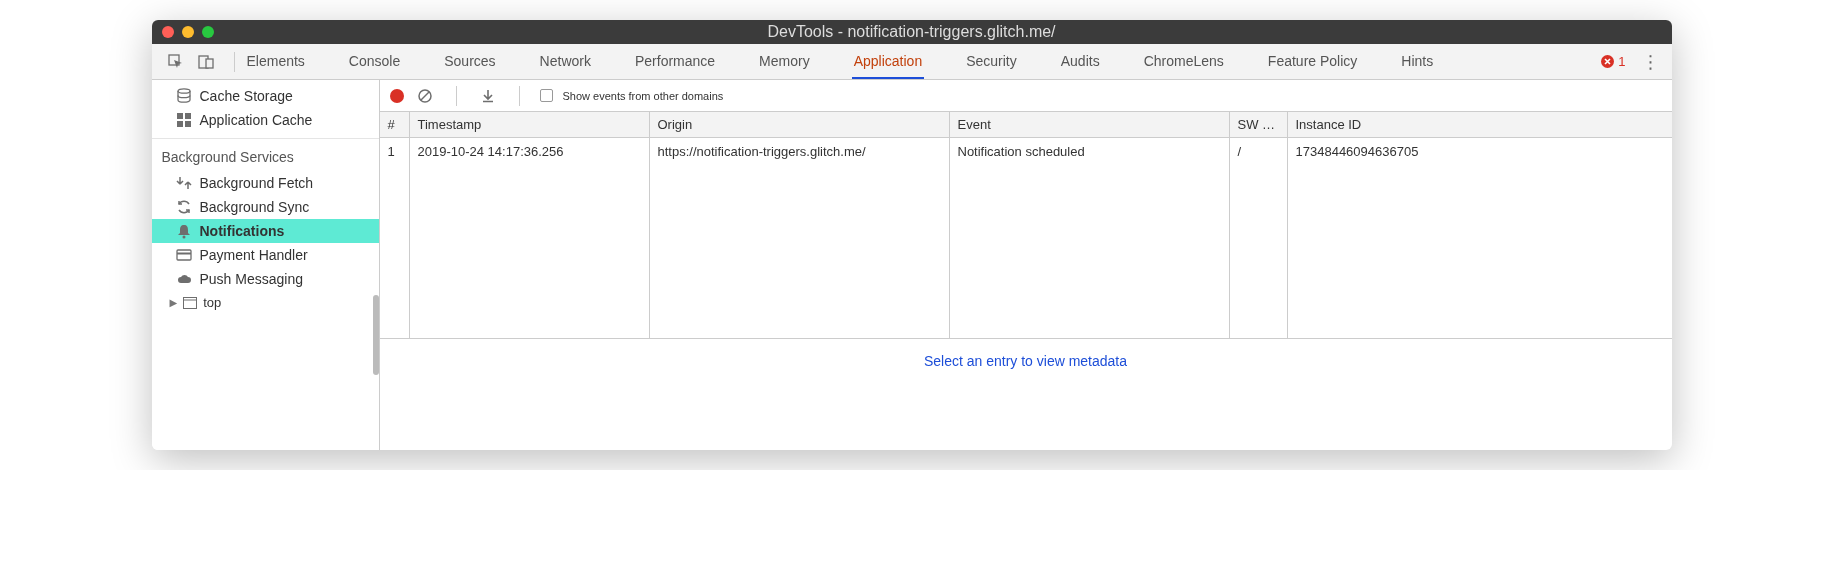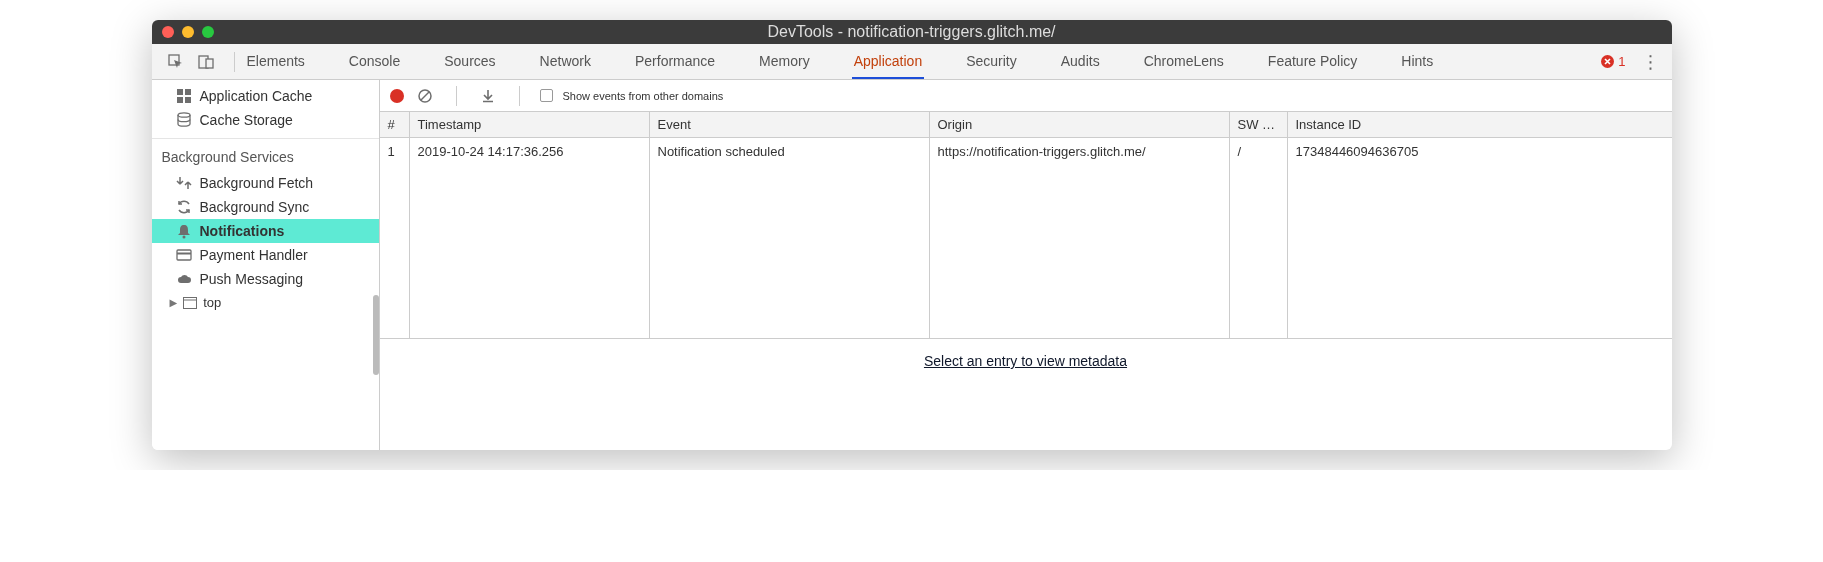--- a/index.html
+++ b/index.html
@@ -32,21 +32,21 @@
 .main { flex: 1; display: flex; flex-direction: column; }
 .toolbar { display: flex; align-items: center; gap: 10px; height: 32px; border-bottom: 1px solid #ccc; padding: 0 10px; font-size: 11px; color: #333; }
 .rec { width: 14px; height: 14px; background: #d93025; border-radius: 50%; }
 .tbtn { width: 22px; height: 22px; display: flex; align-items: center; justify-content: center; color: #6e6e6e; cursor: pointer; }
 .chk { width: 13px; height: 13px; border: 1px solid #999; border-radius: 2px; background: #fff; }
 .grid { display: flex; }
 .gridcol { border-right: 1px solid #ccc; display: flex; flex-direction: column; }
 .ghead { background: #f3f3f3; border-bottom: 1px solid #ccc; padding: 5px 8px; font-size: 13px; color: #333; white-space: nowrap; overflow: hidden; text-overflow: ellipsis; }
 .gcell { padding: 6px 8px; font-size: 13px; color: #333; white-space: nowrap; overflow: hidden; text-overflow: ellipsis; }
 .gridwrap { border-bottom: 1px solid #ccc; }
-.detail { flex: 1; display: flex; align-items: flex-start; justify-content: center; padding-top: 14px; color: #0f172a; font-size: 14px; text-decoration: underline; }
+.detail { flex: 1; display: flex; align-items: flex-start; justify-content: center; padding-top: 14px; color: #1d4ed8; font-size: 14px; }
 svg { display: block; }
 </style>
 </head>
 <body>
 
 <div class="window">
   <div class="titlebar">
     <div class="traffic">
       <div class="dot red"></div>
       <div class="dot yellow"></div>
@@ -94,37 +94,37 @@
       <div class="kebab">⋮</div>
     </div>
   </div>
 
   <div class="body">
     <div class="sidebar">
       <div id="storage-list">
           <div class="side-item">
             <span class="ic">
               <svg width="16" height="16" viewBox="0 0 16 16">
+                <ellipse cx="8" cy="3" rx="6" ry="2.2" fill="none" stroke="#6e6e6e" stroke-width="1.3"></ellipse>
+                <path d="M2 3 V12 A6 2.2 0 0 0 14 12 V3" fill="none" stroke="#6e6e6e" stroke-width="1.3"></path>
+                <path d="M2 7.5 A6 2.2 0 0 0 14 7.5" fill="none" stroke="#6e6e6e" stroke-width="1.3"></path>
+              </svg>
+            </span>
+            <span>Cache Storage</span>
+          </div>
+          <div class="side-item">
+            <span class="ic">
+              <svg width="16" height="16" viewBox="0 0 16 16">
                 <rect x="1" y="1" width="6" height="6" fill="#6e6e6e"></rect>
                 <rect x="9" y="1" width="6" height="6" fill="#6e6e6e"></rect>
                 <rect x="1" y="9" width="6" height="6" fill="#6e6e6e"></rect>
                 <rect x="9" y="9" width="6" height="6" fill="#6e6e6e"></rect>
               </svg>
             </span>
             <span>Application Cache</span>
-          </div>
-          <div class="side-item">
-            <span class="ic">
-              <svg width="16" height="16" viewBox="0 0 16 16">
-                <ellipse cx="8" cy="3" rx="6" ry="2.2" fill="none" stroke="#6e6e6e" stroke-width="1.3"></ellipse>
-                <path d="M2 3 V12 A6 2.2 0 0 0 14 12 V3" fill="none" stroke="#6e6e6e" stroke-width="1.3"></path>
-                <path d="M2 7.5 A6 2.2 0 0 0 14 7.5" fill="none" stroke="#6e6e6e" stroke-width="1.3"></path>
-              </svg>
-            </span>
-            <span>Cache Storage</span>
           </div>
         </div>
       <div class="side-group">Background Services</div>
       <div id="bg-list">
           <div class="side-item">
             <span class="ic">
               <svg width="16" height="16" viewBox="0 0 16 16">
                 <path d="M4 2 V9 M4 9 L1 6 M4 9 L7 6 M12 14 V7 M12 7 L9 10 M12 7 L15 10" fill="none" stroke="#6e6e6e" stroke-width="1.5"></path>
               </svg>
             </span>
@@ -201,28 +201,28 @@
       <div class="gridwrap">
         <div class="grid">
           <div class="gridcol" style="width:30px">
             <div class="ghead">#</div>
             <div class="gcell" style="height:200px">1</div>
           </div>
           <div class="gridcol" style="width:240px">
             <div class="ghead">Timestamp</div>
             <div class="gcell" style="height:200px">2019-10-24 14:17:36.256</div>
           </div>
+          <div class="gridcol" style="width:300px">
+            <div class="ghead">Origin</div>
+            <div class="gcell" style="height:200px">https://notification-triggers.glitch.me/</div>
+          </div>
           <div class="gridcol" style="width:280px">
             <div class="ghead">Event</div>
             <div class="gcell" style="height:200px">Notification scheduled</div>
           </div>
-          <div class="gridcol" style="width:300px">
-            <div class="ghead">Origin</div>
-            <div class="gcell" style="height:200px">https://notification-triggers.glitch.me/</div>
-          </div>
           <div class="gridcol" style="width:58px">
             <div class="ghead">SW …</div>
             <div class="gcell" style="height:200px">/</div>
           </div>
           <div class="gridcol" style="flex:1;border-right:none">
             <div class="ghead">Instance ID</div>
             <div class="gcell" style="height:200px">17348446094636705</div>
           </div>
         </div>
       </div>

